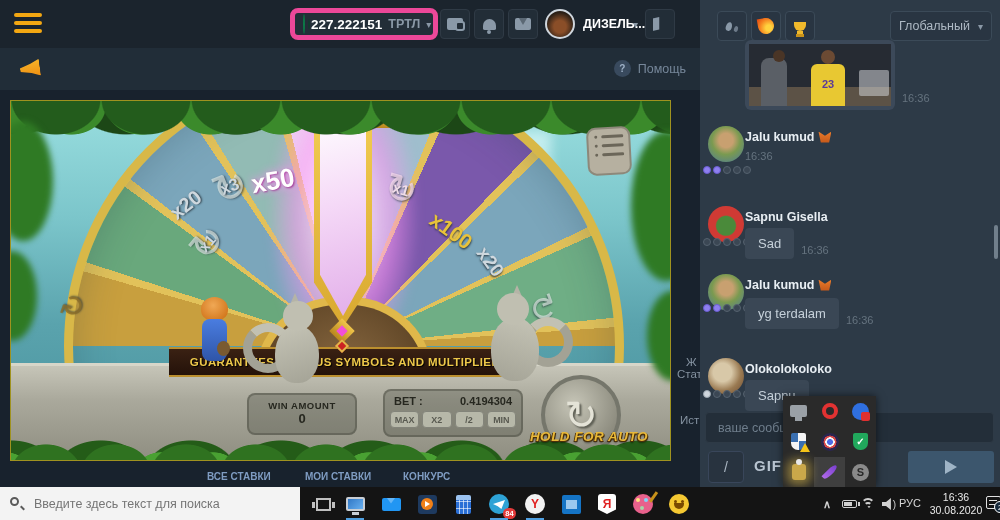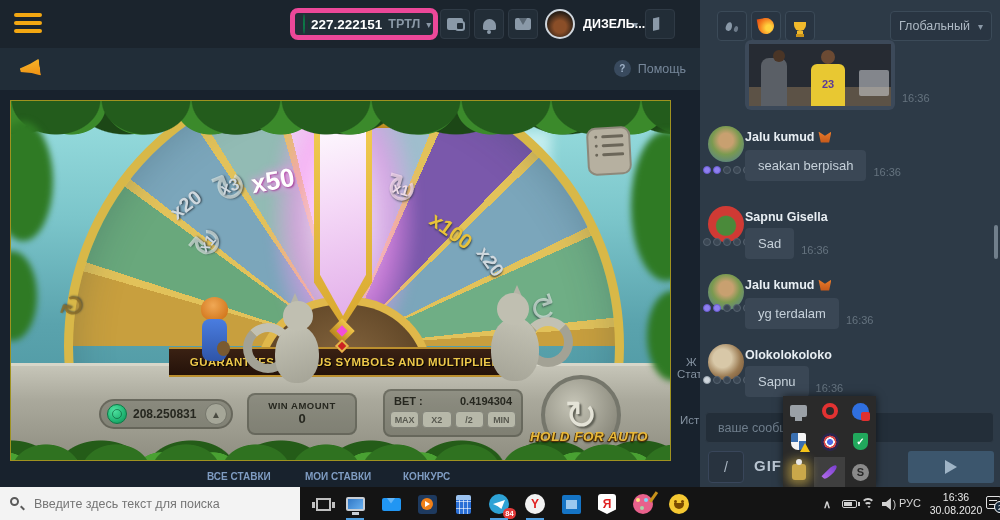--- a/index.html
+++ b/index.html
@@ -296,25 +296,20 @@
       <div class="sq-ear" style="left:46px;top:0"></div>
       <div class="sq-head" style="left:40px;top:8px"></div>
     </div>
     <div class="squirrel" style="left:468px;top:184px;width:94px;height:106px;transform:scaleX(-1)">
       <div class="sq-tail" style="left:0;top:32px"></div>
       <div class="sq-body" style="left:34px;top:32px;width:48px;height:64px"></div>
       <div class="sq-ear" style="left:50px;top:0"></div>
       <div class="sq-head" style="left:44px;top:8px;width:32px;height:32px"></div>
     </div>
 
-    <div class="stone-pill" id="g-balance">
-      <span class="coin"></span>
-      <span class="v">208.250831</span>
-      <span class="up-btn">▲</span>
-    </div>
     <div class="stone-panel" id="win-panel">
       <div class="l">WIN AMOUNT</div>
       <div class="v">0</div>
     </div>
     <div class="stone-panel" id="bet-panel">
       <div class="row1">
         <span>BET :</span>
         <span>0.4194304</span>
       </div>
       <div class="row2">
@@ -386,21 +381,20 @@
           <span class="fox"></span>
         </div>
       <div class="dots" style="top:40px">
         <span class="dot f"></span>
           <span class="dot f"></span>
           <span class="dot"></span>
           <span class="dot"></span>
           <span class="dot"></span>
       </div>
       <div class="brow" style="top:24px">
-        <span class="bubble">seakan berpisah</span>
         <span class="mtime">16:36</span>
       </div>
     </div>
 
     <div class="msg" style="top:206px;height:64px">
       <div class="av av2"></div>
       <div class="mname">
           <span>Sapnu Gisella</span>
         </div>
       <div class="dots" style="top:32px">
@@ -428,21 +422,21 @@
           <span class="dot"></span>
           <span class="dot"></span>
           <span class="dot"></span>
       </div>
       <div class="brow" style="top:24px">
         <span class="bubble">yg terdalam</span>
         <span class="mtime">16:36</span>
       </div>
     </div>
 
-    <div class="msg" style="top:344px;height:60px">
+    <div class="msg" style="top:358px;height:60px">
       <div class="av av3"></div>
       <div class="mname">
           <span>Olokolokoloko</span>
         </div>
       <div class="dots" style="top:32px">
         <span class="dot w"></span>
           <span class="dot"></span>
           <span class="dot"></span>
           <span class="dot"></span>
           <span class="dot"></span>

